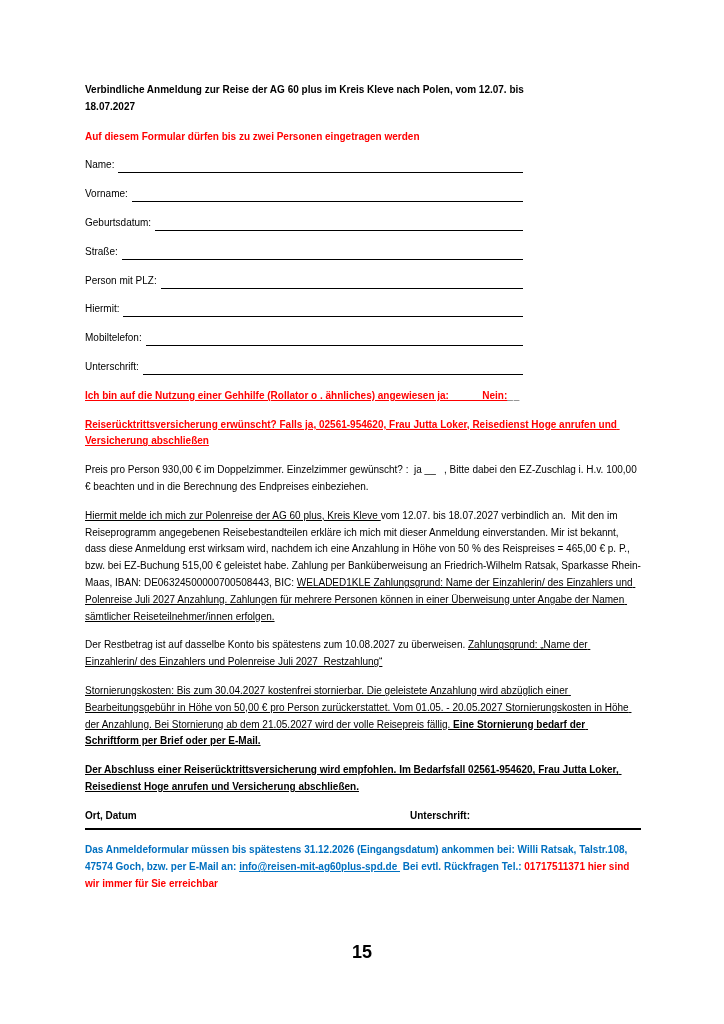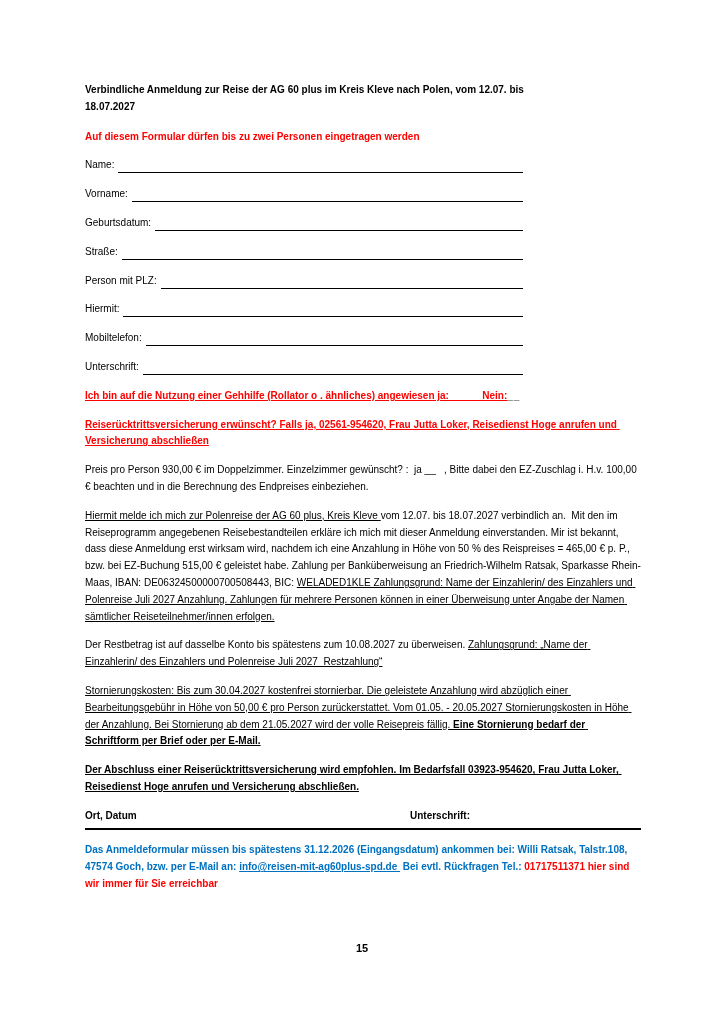--- a/index.html
+++ b/index.html
@@ -48,21 +48,21 @@
     width: 556px; height: 2.5px;
     background: #000;
     margin: 3px 0 12px 0;
   }
   .submission { margin-top: 2px; }
   .email { color: #0070c0; text-decoration: underline; cursor: pointer; }
   .footer {
     position: absolute;
     top: 942px; left: 0; width: 724px;
     text-align: center;
-    font-size: 11px;
+    font-size: 18px;
     font-weight: bold;
     font-family: "Liberation Sans", sans-serif;
   }
 </style>
 </head>
 <body>
 
 <div class="page">
 
   <div class="title-wrap b">
@@ -112,21 +112,21 @@
   <div class="block b red u">Reiserücktrittsversicherung erwünscht? Falls ja, 02561-954620, Frau Jutta Loker, Reisedienst Hoge anrufen und Versicherung abschließen</div>
 
   <div class="block">Preis pro Person 930,00 € im Doppelzimmer. Einzelzimmer gewünscht? :  ja __   , Bitte dabei den EZ-Zuschlag i. H.v. 100,00 € beachten und in die Berechnung des Endpreises einbeziehen.</div>
 
   <div class="block"><span class="u">Hiermit melde ich mich zur Polenreise der AG 60 plus, Kreis Kleve </span><span>vom 12.07. bis 18.07.2027 verbindlich an.  Mit den im Reiseprogramm angegebenen Reisebestandteilen erkläre ich mich mit dieser Anmeldung einverstanden. Mir ist bekannt, dass diese Anmeldung erst wirksam wird, nachdem ich eine Anzahlung in Höhe von 50 % des Reispreises = 465,00 € p. P., bzw. bei EZ-Buchung 515,00 € geleistet habe. Zahlung per Banküberweisung an Friedrich-Wilhelm Ratsak, Sparkasse Rhein-Maas, IBAN: DE06324500000700508443, BIC: </span><span class="u">WELADED1KLE Zahlungsgrund: Name der Einzahlerin/ des Einzahlers und Polenreise Juli 2027 Anzahlung. Zahlungen für mehrere Personen können in einer Überweisung unter Angabe der Namen sämtlicher Reiseteilnehmer/innen erfolgen.</span></div>
 
   <div class="block"><span>Der Restbetrag ist auf dasselbe Konto bis spätestens zum 10.08.2027 zu überweisen. </span><span class="u">Zahlungsgrund: „Name der Einzahlerin/ des Einzahlers und Polenreise Juli 2027  Restzahlung“</span></div>
 
   <div class="block"><span class="u">Stornierungskosten: Bis zum 30.04.2027 kostenfrei stornierbar. Die geleistete Anzahlung wird abzüglich einer Bearbeitungsgebühr in Höhe von 50,00 € pro Person zurückerstattet. Vom 01.05. - 20.05.2027 Stornierungskosten in Höhe der Anzahlung. Bei Stornierung ab dem 21.05.2027 wird der volle Reisepreis fällig. </span><span class="b u">Eine Stornierung bedarf der Schriftform per Brief oder per E-Mail.</span></div>
 
-  <div class="block b u">Der Abschluss einer Reiserücktrittsversicherung wird empfohlen. Im Bedarfsfall 03923-954620, Frau Jutta Loker, Reisedienst Hoge anrufen und Versicherung abschließen.</div>
+  <div class="block b u">Der Abschluss einer Reiserücktrittsversicherung wird empfohlen. Im Bedarfsfall 02561-954620, Frau Jutta Loker, Reisedienst Hoge anrufen und Versicherung abschließen.</div>
 
   <div class="sig-row">
     <span class="b">Ort, Datum</span>
     <span class="b sig-right">Unterschrift:</span>
   </div>
   <div class="rule"></div>
 
   <div class="block b blue submission"><span>Das Anmeldeformular müssen bis spätestens 31.12.2026 (Eingangsdatum) ankommen bei: Willi Ratsak, Talstr.108, 47574 Goch, bzw. per E-Mail an: </span><a class="email b">info@reisen-mit-ag60plus-spd.de </a><span> Bei evtl. Rückfragen Tel.: </span><span class="red">01717511371 hier sind wir immer für Sie erreichbar</span></div>
 
 </div>

